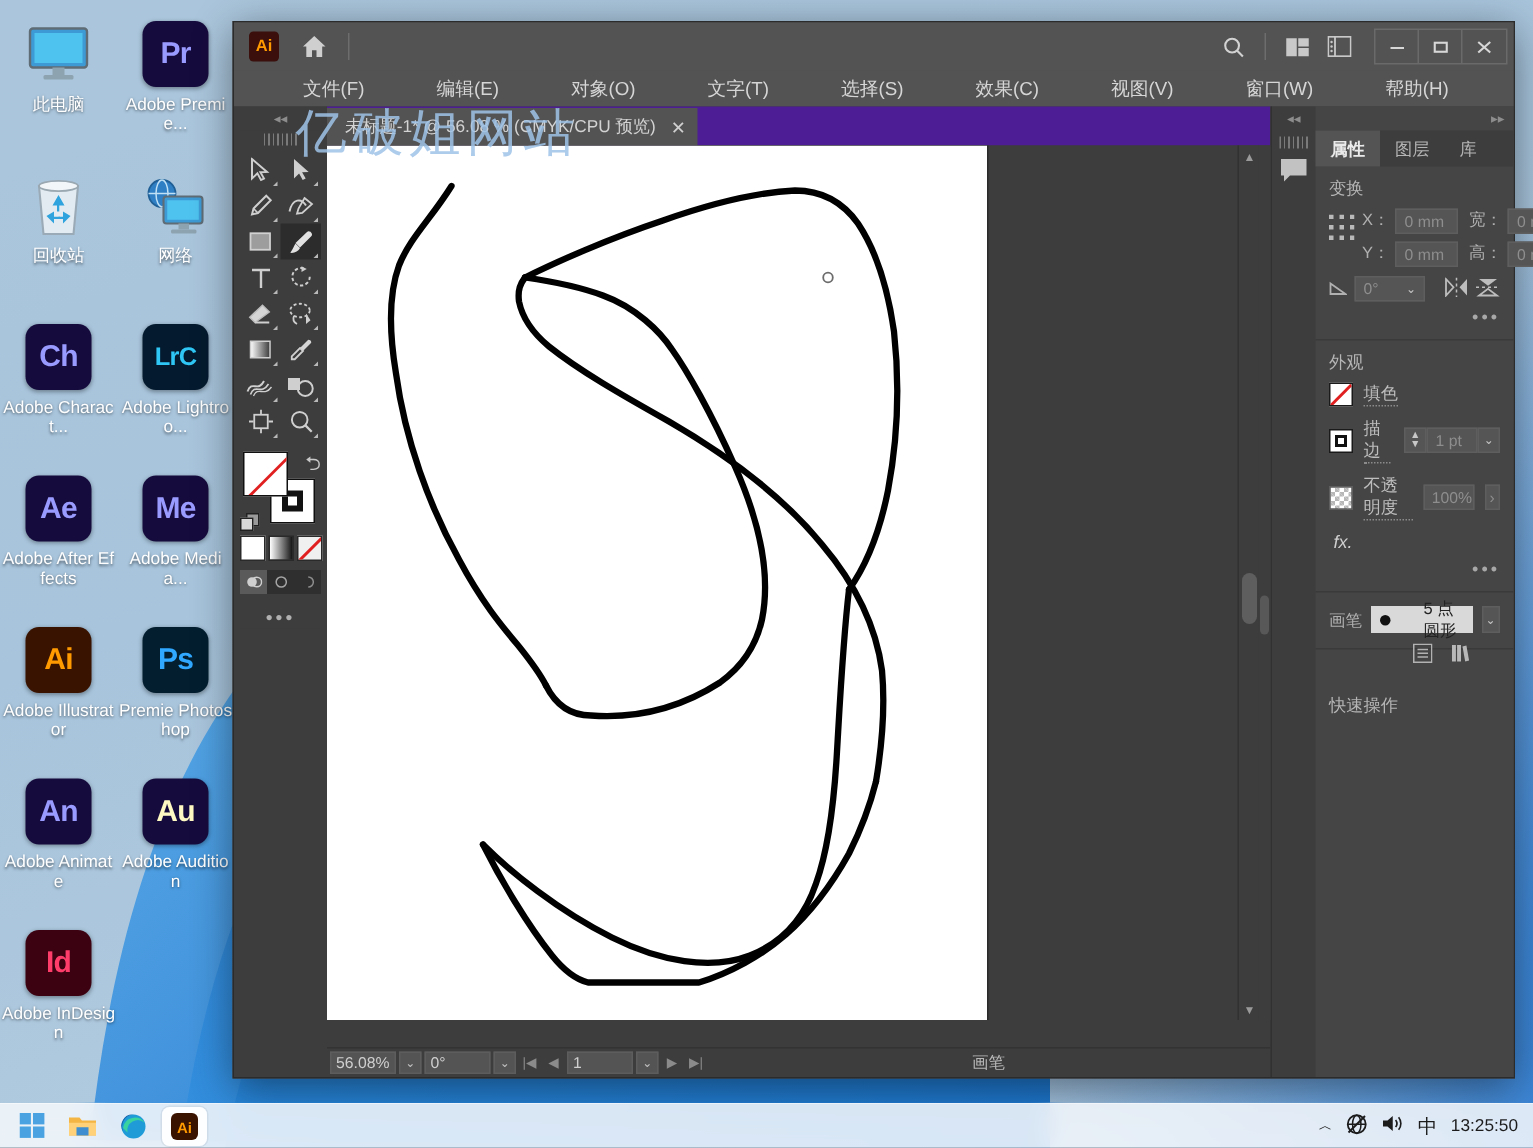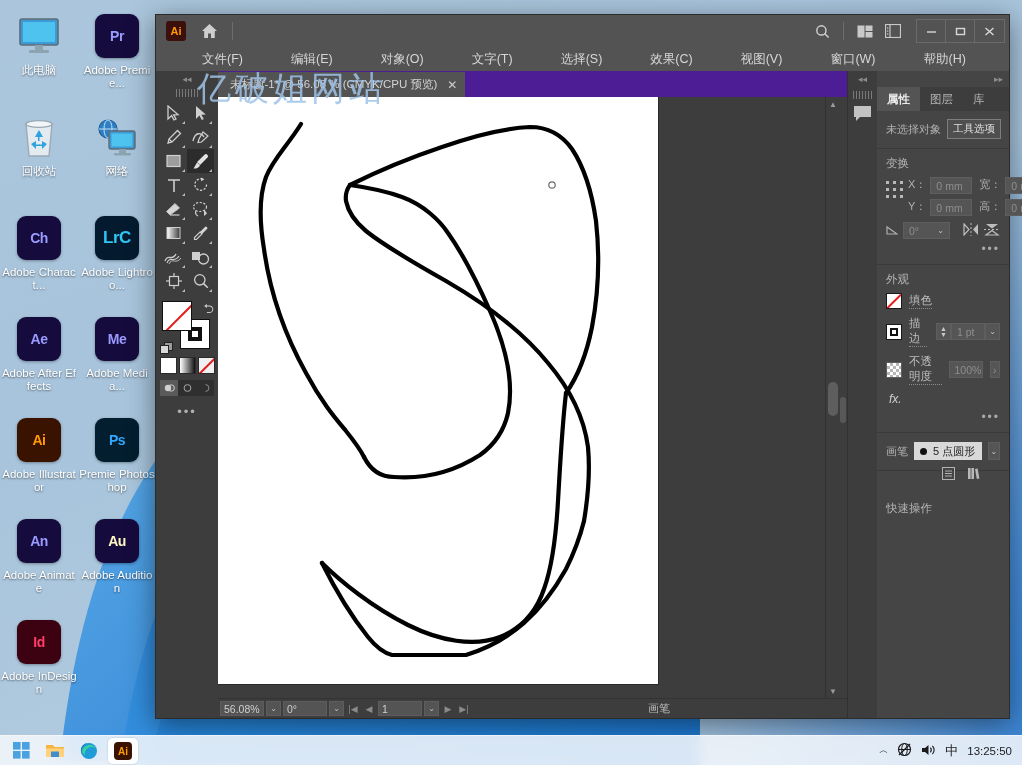--- a/index.html
+++ b/index.html
@@ -30,21 +30,21 @@
     position: relative;
   }
   .dicon .lbl {
     margin-top: 4px; width: 76px; text-align: center; color: #ffffff;
     font-size: 11.5px; line-height: 13px; text-shadow: 0 1px 2px rgba(0,0,0,.55);
     word-break: break-all;
   }
   .adobe-tile {
     width: 44px; height: 44px; border-radius: 9px;
     display: flex; align-items: center; justify-content: center;
-    font-size: 14px; font-weight: bold; letter-spacing: -.5px;
+    font-size: 20px; font-weight: bold; letter-spacing: -.5px;
     box-shadow: 0 1px 3px rgba(0,0,0,.35);
   }
 
   
   #taskbar {
     position: absolute; left: 0; bottom: 0; width: 1022px; height: 30px;
     background: rgba(243,246,250,.88); backdrop-filter: blur(8px);
     display: flex; align-items: center;
     border-top: 1px solid rgba(255,255,255,.5);
   }
@@ -167,26 +167,26 @@
   .ap-sw { width: 16px; height: 16px; border: 1px solid #1a1a1a; background: #fff; position: relative; flex: none; }
   .ap-sw.stroke i { position: absolute; inset: 3px; border: 2px solid #111; }
   .ap-sw.opac { background:
       linear-gradient(45deg,#b7b7b7 25%,transparent 25%,transparent 75%,#b7b7b7 75%),
       linear-gradient(45deg,#b7b7b7 25%,#fff 25%,#fff 75%,#b7b7b7 75%);
     background-size: 6px 6px; background-position: 0 0, 3px 3px; border-color: #5e5e5e; }
   .ap-lab { color: #bdbdbd; font-size: 11.5px; border-bottom: 1px dotted #8b8b8b; }
   .stepper { width: 9px; display: flex; flex-direction: column; align-items: center; color: #c8c8c8; font-size: 7px; line-height: 6px; }
   .brush-sel {
     background: #d9d9d9; color: #222; height: 18px; display: flex; align-items: center;
-    gap: 6px; padding: 0 6px; font-size: 11px; width: 86px;
+    gap: 22px; padding: 0 6px; font-size: 11px; width: 86px;
   }
   .brush-dd { width: 16px; height: 18px; background: #555; border: 1px solid #5e5e5e; display: flex; align-items: center; justify-content: center; }
 
   
-  #statusbar { height: 20px; background: #3d3d3d; display: flex; align-items: center; padding: 0 2px; gap: 2px; flex: none; border-top: 1px solid #333; }
+  #statusbar { height: 20px; background: #3d3d3d; display: flex; align-items: center; padding: 0 2px; gap: 2px; flex: none; border-top: 1px solid #333; margin-top: 18px; }
   .sb-box { background: #545454; border: 1px solid #5d5d5d; height: 15px; display: flex; align-items: center; color: #cfcfcf; font-size: 10.5px; padding: 0 3px; }
   .sb-dd { width: 15px; height: 15px; background: #545454; border: 1px solid #5d5d5d; display: flex; align-items: center; justify-content: center; color: #c0c0c0; font-size: 8px; }
   .sb-nav { width: 14px; display: flex; align-items: center; justify-content: center; color: #8b8b8b; font-size: 9px; }
   #sb-tool { flex: 1; text-align: center; color: #b9b9b9; font-size: 11px; }
 
   
   #watermark {
     position: absolute; left: 197px; top: 66px; font-size: 34px; color: #9fc3e8;
     opacity: .85; letter-spacing: 4px; pointer-events: none; z-index: 40;
     font-family: "DejaVu Sans", sans-serif;
@@ -667,24 +667,20 @@
     </div>
 
     <div id="right-panel">
       <div id="panel-collapse">▸▸</div>
       <div id="panel-tabs">
           <div class="ptab active">属性</div>
           <div class="ptab">图层</div>
           <div class="ptab">库</div>
         </div>
 
-      <div class="sect" style="display:flex;align-items:center;gap:6px;padding-top:8px;padding-bottom:9px">
-        <span class="lab">未选择对象</span>
-        <span style="margin-left:auto;border:1px solid #7d7d7d;background:#4f4f4f;color:#e0e0e0;font-size:10.5px;padding:2px 5px;white-space:nowrap">工具选项</span>
-      </div>
 
       <div class="sect">
         <div class="sect-title">变换</div>
         <div style="display:flex;gap:5px;align-items:flex-start">
           <div style="padding-top:4px">
             <svg width="17" height="17" viewBox="0 0 17 17">
               <g fill="#b9b9b9">
                 <rect x="0" y="0" width="3" height="3"></rect>
                   <rect x="7" y="0" width="3" height="3"></rect>
                   <rect x="14" y="0" width="3" height="3"></rect>

